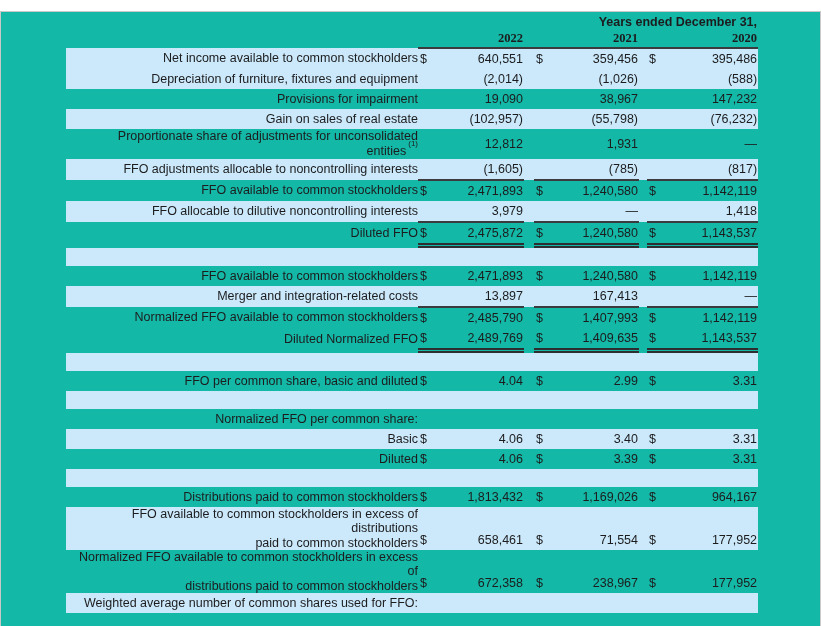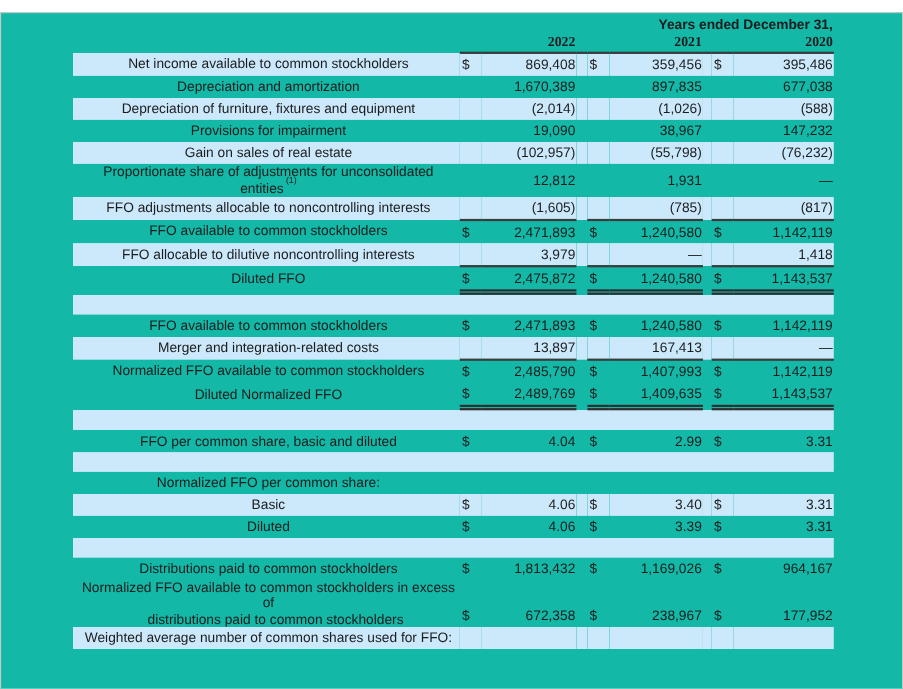--- a/index.html
+++ b/index.html
@@ -39,21 +39,21 @@
   td.years-ended { text-align:right; padding-right:1px; }
   tr.hdr2 td { height:17px; font-weight:bold;font-family:Liberation Serif, serif; }
   tr.hdr2 td.yr { text-align:right; padding-right:1px; }
   tr.hdr2 td.underln { border-bottom:2px solid #3b3b3d; }
 
   tr.data td { height:20px; }
   tr.spacer td { height:18px; }
   tr.two td { height:31px; }
   tr.shaded td { background:#cbe9fa; }
 
-  td.lbl { text-align:center; padding-left:4px; white-space:normal;margin-top:15px; }
+  td.lbl { text-align:right; padding-left:4px; white-space:normal;margin-top:15px; }
   td.lbl .l2 { display:block; padding-left:13px; }
   td.dol { text-align:left; padding-left:2px; }
   td.val { text-align:right; padding-right:1px; }
   tr.two td.dol, tr.two td.val { vertical-align:bottom; padding-bottom:3px; }
 
   tr.rule-single td.b { border-bottom:2px solid #3b3b3d; }
   tr.rule-double td.b { border-bottom:5px double #2e2e30; }
 
   sup.fn { font-size:8px; position:relative; top:-4px; padding-left:2px; }
 </style>
@@ -84,38 +84,27 @@
         <td class="underln"></td>
         <td class="yr underln" colspan="2">2021</td>
         <td class="underln"></td>
         <td class="yr underln" colspan="2">2020</td>
       </tr>
     </thead>
     <tbody id="rows">
         <tr class="shaded data">
           <td class="lbl">Net income available to common stockholders</td>
           <td class="dol b">$</td>
-          <td class="val b">869,408</td>
+          <td class="val b">640,551</td>
           <td></td>
           <td class="dol b">$</td>
           <td class="val b">359,456</td>
           <td></td>
           <td class="dol b">$</td>
           <td class="val b">395,486</td>
-        </tr>
-        <tr class="data">
-          <td class="lbl">Depreciation and amortization</td>
-          <td class="dol b"></td>
-          <td class="val b">1,670,389</td>
-          <td></td>
-          <td class="dol b"></td>
-          <td class="val b">897,835</td>
-          <td></td>
-          <td class="dol b"></td>
-          <td class="val b">677,038</td>
         </tr>
         <tr class="shaded data">
           <td class="lbl">Depreciation of furniture, fixtures and equipment</td>
           <td class="dol b"></td>
           <td class="val b">(2,014)</td>
           <td></td>
           <td class="dol b"></td>
           <td class="val b">(1,026)</td>
           <td></td>
           <td class="dol b"></td>
@@ -301,20 +290,31 @@
         <tr class="data">
           <td class="lbl">Distributions paid to common stockholders</td>
           <td class="dol b">$</td>
           <td class="val b">1,813,432</td>
           <td></td>
           <td class="dol b">$</td>
           <td class="val b">1,169,026</td>
           <td></td>
           <td class="dol b">$</td>
           <td class="val b">964,167</td>
+        </tr>
+        <tr class="shaded data two">
+          <td class="lbl">FFO available to common stockholders in excess of distributions<span class="l2">paid to common stockholders</span></td>
+          <td class="dol b">$</td>
+          <td class="val b">658,461</td>
+          <td></td>
+          <td class="dol b">$</td>
+          <td class="val b">71,554</td>
+          <td></td>
+          <td class="dol b">$</td>
+          <td class="val b">177,952</td>
         </tr>
         <tr class="data two">
           <td class="lbl">Normalized FFO available to common stockholders in excess of<span class="l2">distributions paid to common stockholders</span></td>
           <td class="dol b">$</td>
           <td class="val b">672,358</td>
           <td></td>
           <td class="dol b">$</td>
           <td class="val b">238,967</td>
           <td></td>
           <td class="dol b">$</td>

